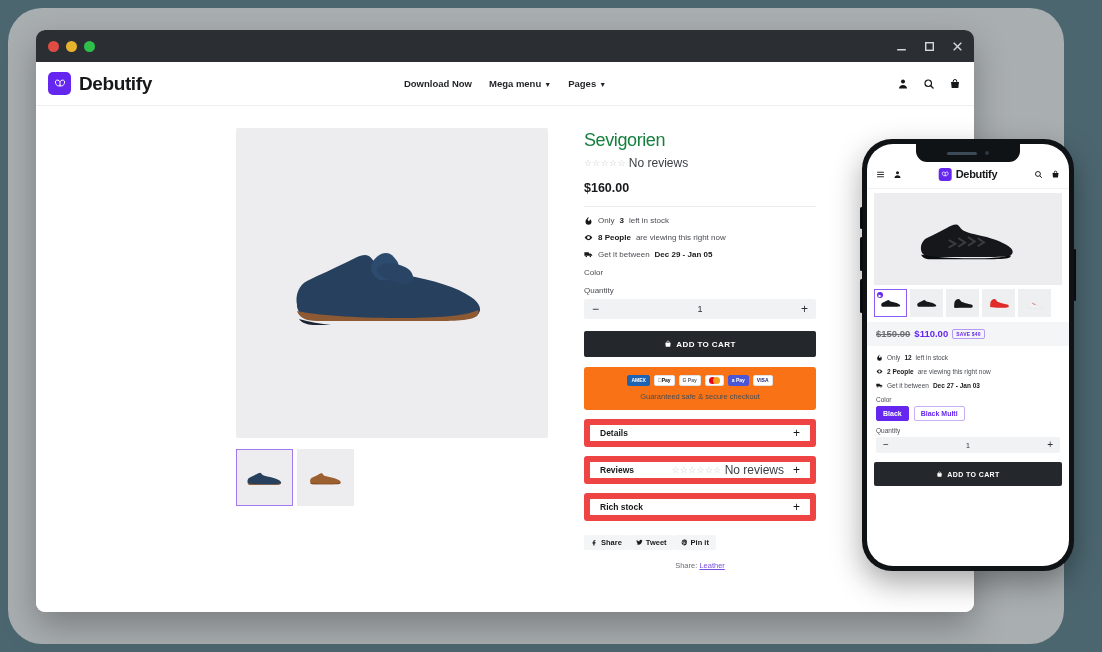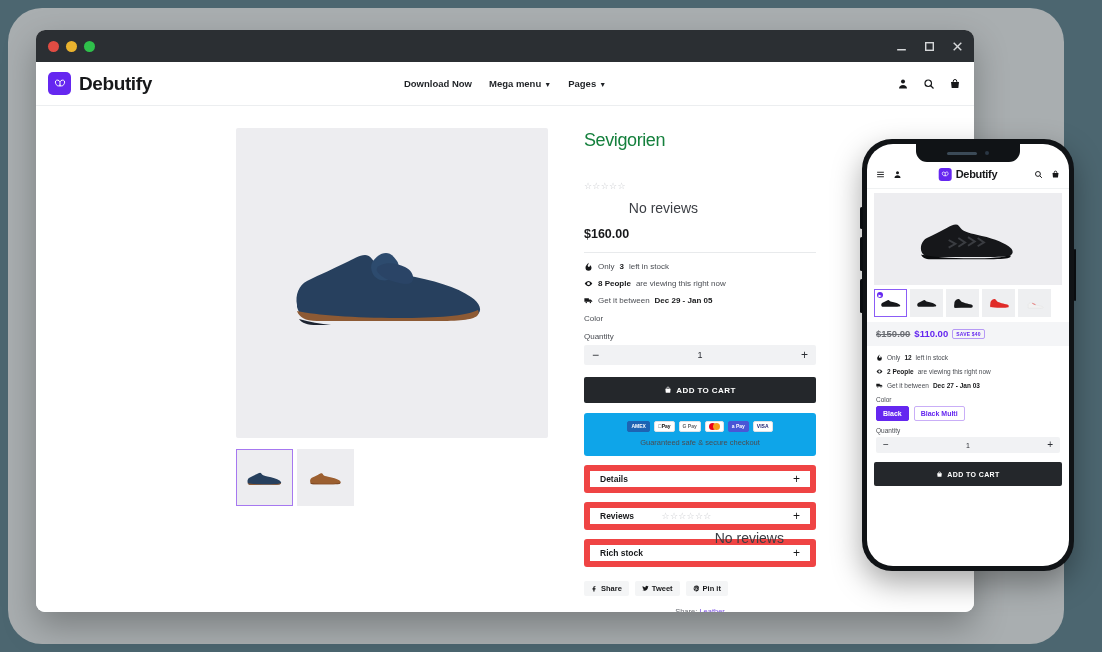--- a/index.html
+++ b/index.html
@@ -89,21 +89,21 @@
     width: 57px; height: 57px; background: #ededf0;
     display: flex; align-items: center; justify-content: center;
     cursor: pointer; border: 1.5px solid transparent;
   }
   .thumb.sel { border-color: #a678f0; }
 
   .info { width: 232px; padding-top: 2px; }
   .ptitle { font-size: 18px; font-weight: 400; letter-spacing: -.4px; color: #15803d; }
   .stars-row { display: flex; align-items: center; gap: 3px; margin-top: 5px; }
   .stars { color: #c9cbcf; font-size: 9px; letter-spacing: .3px; }
-  .noreviews { font-size: 14px; color: #3b3e44; margin-top: 44px; }
+  .noreviews { font-size: 12px; color: #3b3e44; }
   .price { font-size: 12.5px; font-weight: 700; color: #17181a; margin-top: 11px; }
   .hr { height: 1px; background: #e8eaec; margin: 11px 0 9px; }
   .meta { display: flex; align-items: center; gap: 5px; font-size: 8px; color: #4a4d53; margin-bottom: 8px; }
   .meta b { color: #17181a; }
   .meta svg { width: 9px; height: 9px; flex: none; }
   .flabel { font-size: 8px; color: #4a4d53; margin: 9px 0 4px; }
   .select {
     height: 20px; background: #f1f2f4; border: none; border-radius: 2px;
     display: flex; align-items: center; padding: 0 8px;
     font-size: 8.5px; color: #2a2d33; position: relative; cursor: pointer;
@@ -116,21 +116,21 @@
   }
   .qbtn { font-size: 12px; line-height: 1; cursor: pointer; user-select: none; color: #2a2d33; }
   .atc {
     height: 26px; background: #24272b; color: #fff; border-radius: 2px;
     display: flex; align-items: center; justify-content: center; gap: 4px;
     font-size: 8px; font-weight: 700; letter-spacing: .4px; margin-top: 12px; cursor: pointer;
   }
   .atc svg { width: 8px; height: 8px; }
 
   .trust {
-    background: #0ea5e9; border-radius: 3px; margin-top: 10px;
+    background: #f97316; border-radius: 3px; margin-top: 10px;
     padding: 8px 0 9px; text-align: center;
   }
   .pay-row { display: flex; justify-content: center; gap: 4px; }
   .pay {
     height: 11px; border-radius: 2px; background: #fff;
     border: 1px solid #dfe2e5; display: flex; align-items: center; justify-content: center;
     padding: 0 3px; font-size: 5px; font-weight: 700; color: #1a1f71; line-height: 1;
   }
   .pay.amex { background: #1d63b3; color: #fff; border-color: #1d63b3; }
   .pay.apay { background: #fff; color: #111; }
@@ -144,21 +144,21 @@
   .trust-text { font-size: 7.5px; color: #4a4d53; margin-top: 6px; }
 
   .acc {
     border: 6px solid #ef4444; border-radius: 3px; height: 28px; margin-top: 9px;
     display: flex; align-items: center; padding: 0 10px; cursor: pointer;
   }
   .acc-title { font-size: 8.5px; font-weight: 700; color: #17181a; }
   .acc-mid { margin-left: auto; display: flex; align-items: center; gap: 3px; margin-right: 9px; }
   .acc-plus { font-size: 12px; color: #17181a; line-height: 1; }
 
-  .share-row { display: flex; gap: 6px; margin-top: 14px; }
+  .share-row { display: flex; gap: 0; margin-top: 14px; }
   .share-btn {
     background: #f4f5f6; border-radius: 2px; height: 15px;
     display: flex; align-items: center; gap: 3px; padding: 0 7px;
     font-size: 7.5px; font-weight: 700; color: #17181a; cursor: pointer;
   }
   .share-btn svg { width: 7px; height: 7px; }
   .tags { font-size: 7.5px; color: #6a6d73; margin-top: 11px; text-align: center; }
   .tags a { color: #7a4fe0; }
 
   

